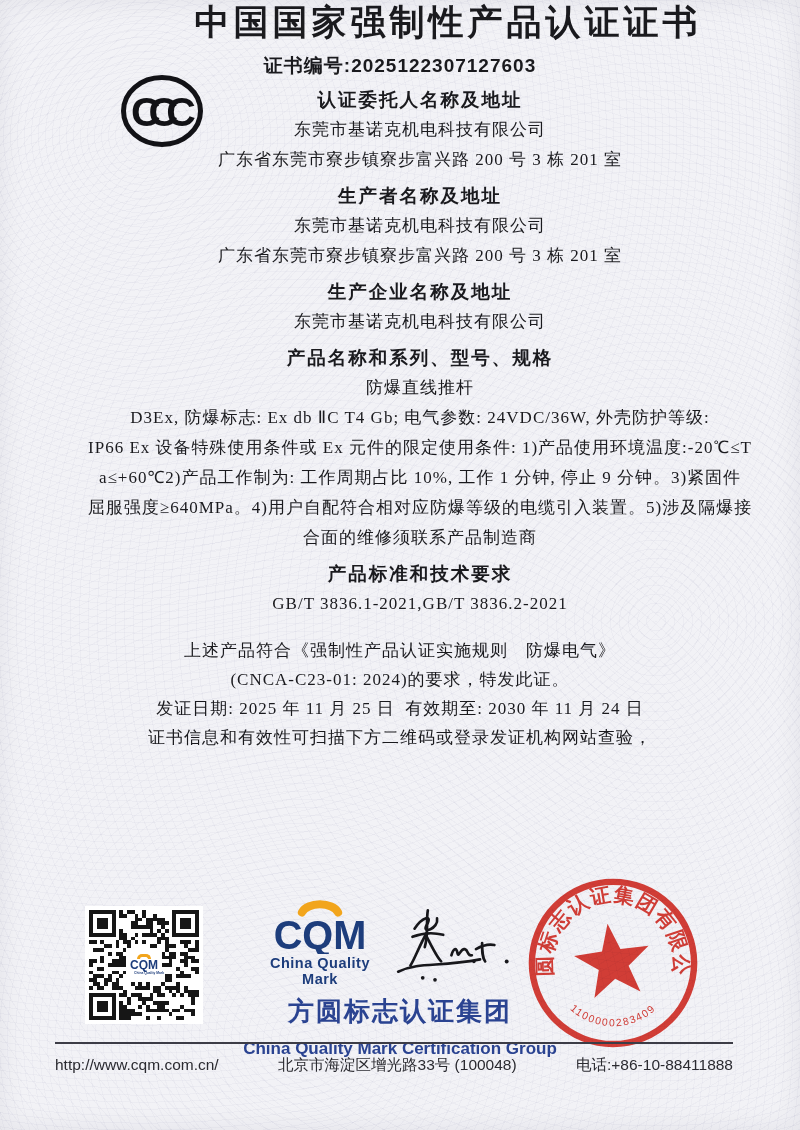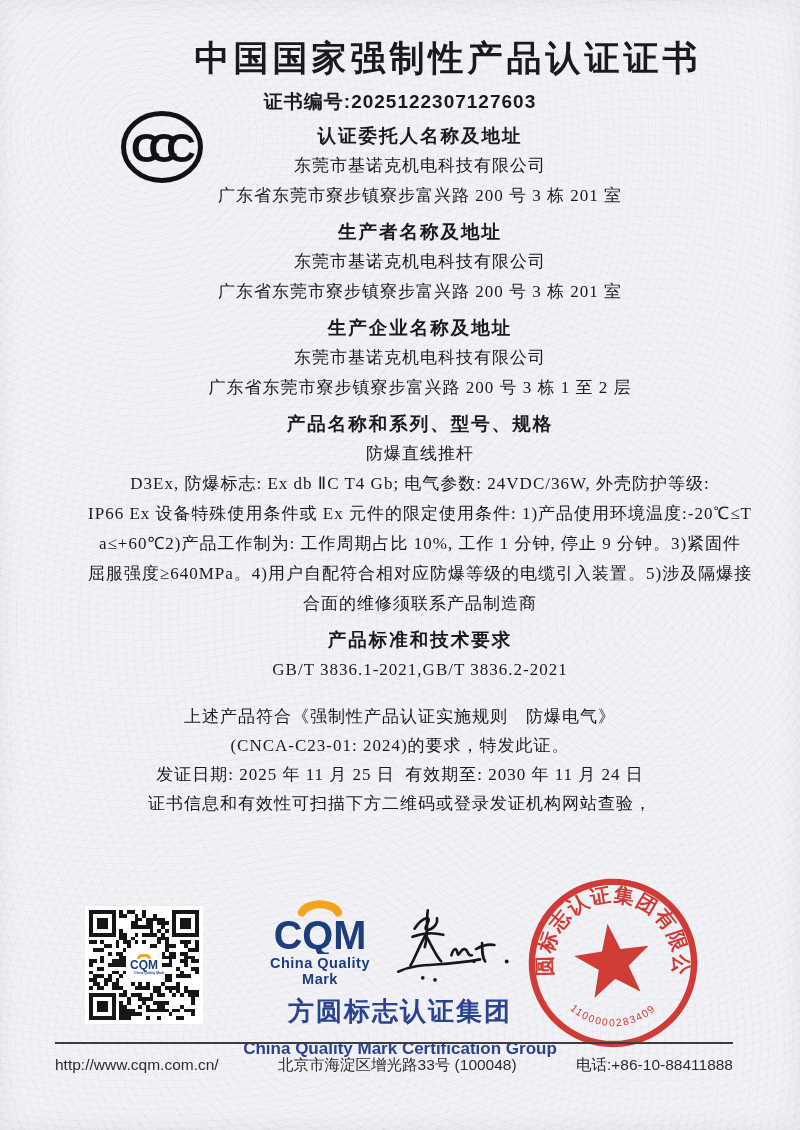--- a/index.html
+++ b/index.html
@@ -19,21 +19,20 @@
     overflow:hidden;
   }
   
   .header { position:relative; }
   .ccc-logo { position:absolute; left:120px; top:74px; width:84px; height:74px; }
   .title {
     text-align:center; padding-left:96px;
     font-family:"Liberation Sans", sans-serif;
     font-size:35px; font-weight:bold; letter-spacing:4px;
     line-height:44px;
-    margin-top:36px;
   }
   .cert-no {
     margin-top:9px; text-align:center;
     font-family:"Liberation Sans", sans-serif;
     font-size:19px; font-weight:bold; letter-spacing:1px;
   }
   
   .body-text { text-align:center; }
   .section { margin-top:6px;padding-left:40px; }
   .sec-heading {
@@ -103,21 +102,20 @@
 
     <div class="section">
       <div class="sec-heading">生产者名称及地址</div>
       <div class="sec-line">东莞市基诺克机电科技有限公司</div>
       <div class="sec-line">广东省东莞市寮步镇寮步富兴路 200 号 3 栋 201 室</div>
     </div>
 
     <div class="section">
       <div class="sec-heading">生产企业名称及地址</div>
       <div class="sec-line">东莞市基诺克机电科技有限公司</div>
-      <div class="sec-line">广东省东莞市寮步镇寮步富兴路 200 号 3 栋 1 至 2 层</div>
     </div>
 
     <div class="section">
       <div class="sec-heading">产品名称和系列、型号、规格</div>
       <div class="sec-line">防爆直线推杆</div>
       <div class="sec-line">D3Ex, 防爆标志: Ex db ⅡC T4 Gb; 电气参数: 24VDC/36W, 外壳防护等级:</div>
       <div class="sec-line">IP66 Ex 设备特殊使用条件或 Ex 元件的限定使用条件: 1)产品使用环境温度:-20℃≤T</div>
       <div class="sec-line">a≤+60℃2)产品工作制为: 工作周期占比 10%, 工作 1 分钟, 停止 9 分钟。3)紧固件</div>
       <div class="sec-line">屈服强度≥640MPa。4)用户自配符合相对应防爆等级的电缆引入装置。5)涉及隔爆接</div>
       <div class="sec-line">合面的维修须联系产品制造商</div>

